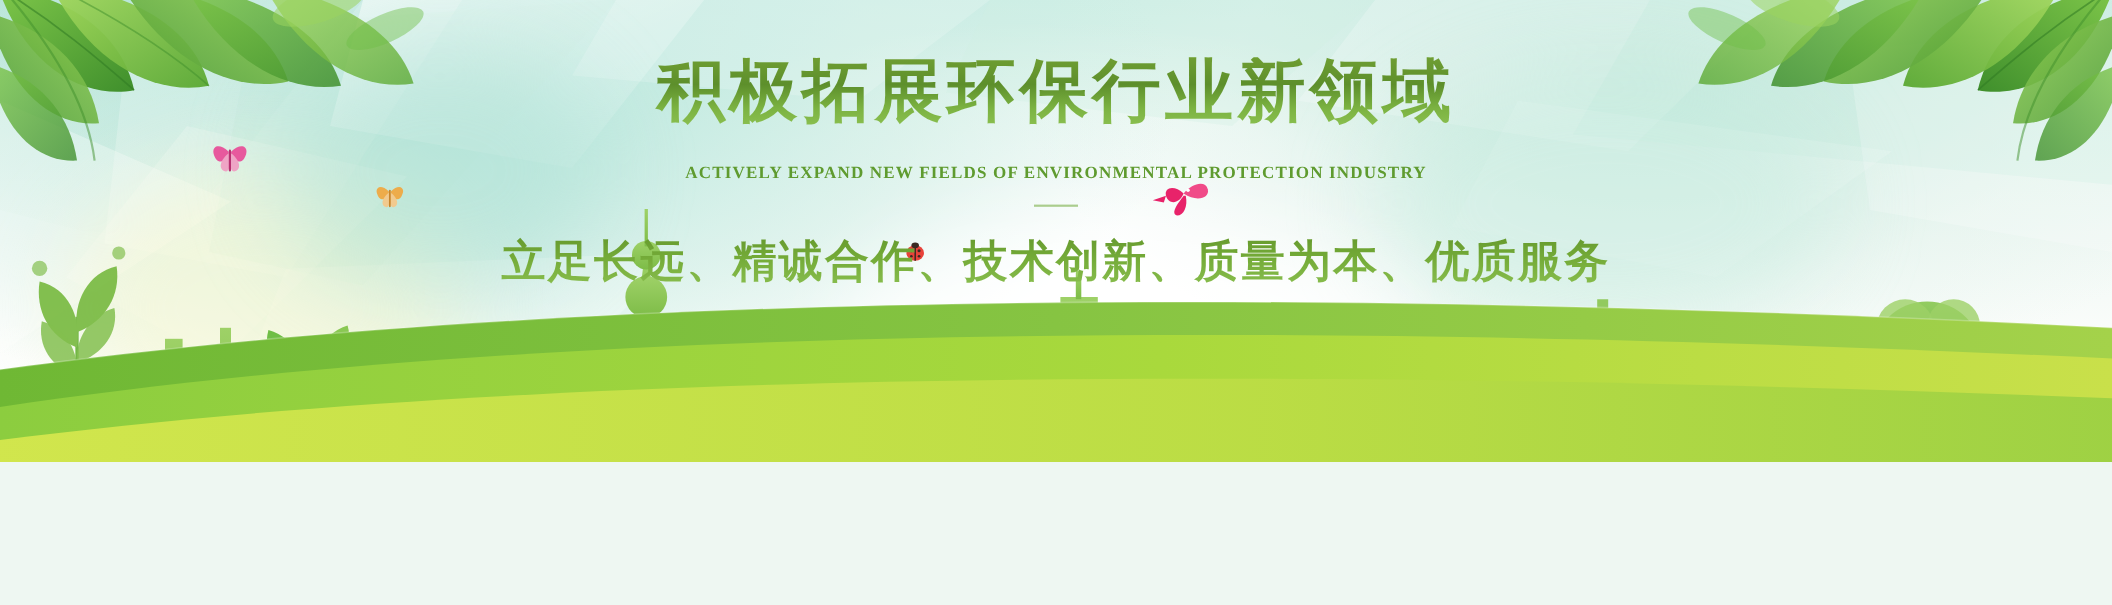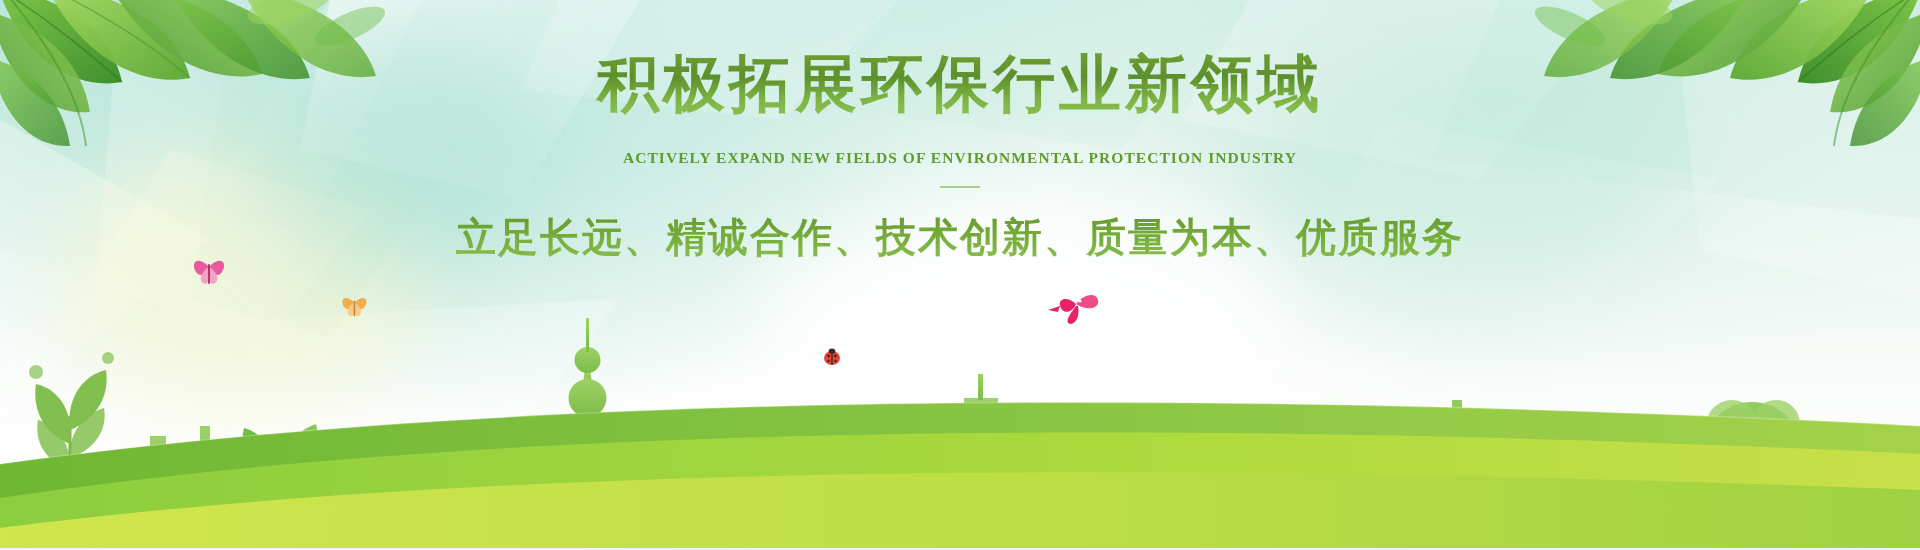--- a/index.html
+++ b/index.html
@@ -3,21 +3,21 @@
 <meta charset="utf-8">
 <style>
   * { margin:0; padding:0; box-sizing:border-box; }
   html,body { width:1920px; height:550px; overflow:hidden; }
   body {
     font-family:"Liberation Serif", serif;
     background:#eef7f2;
   }
   #banner {
     position:relative;
-    width:1920px; height:548px;
+    width:1920px; height:420px;
     overflow:hidden;
     background:
       radial-gradient(ellipse 900px 420px at 22% 22%, rgba(186,232,222,0.95) 0%, rgba(202,236,226,0.55) 45%, rgba(255,255,255,0) 72%),
       radial-gradient(ellipse 760px 380px at 78% 18%, rgba(198,233,221,0.8) 0%, rgba(226,243,236,0.4) 50%, rgba(255,255,255,0) 75%),
       radial-gradient(ellipse 620px 300px at 50% 62%, rgba(255,255,255,0.95) 0%, rgba(255,255,255,0.5) 55%, rgba(255,255,255,0) 80%),
       linear-gradient(180deg, #cdeee7 0%, #dff3ec 22%, #f0f8f4 52%, #fbfdfb 74%, #ffffff 88%);
   }
 
   
   .facets { position:absolute; inset:0; width:100%; height:100%; }

